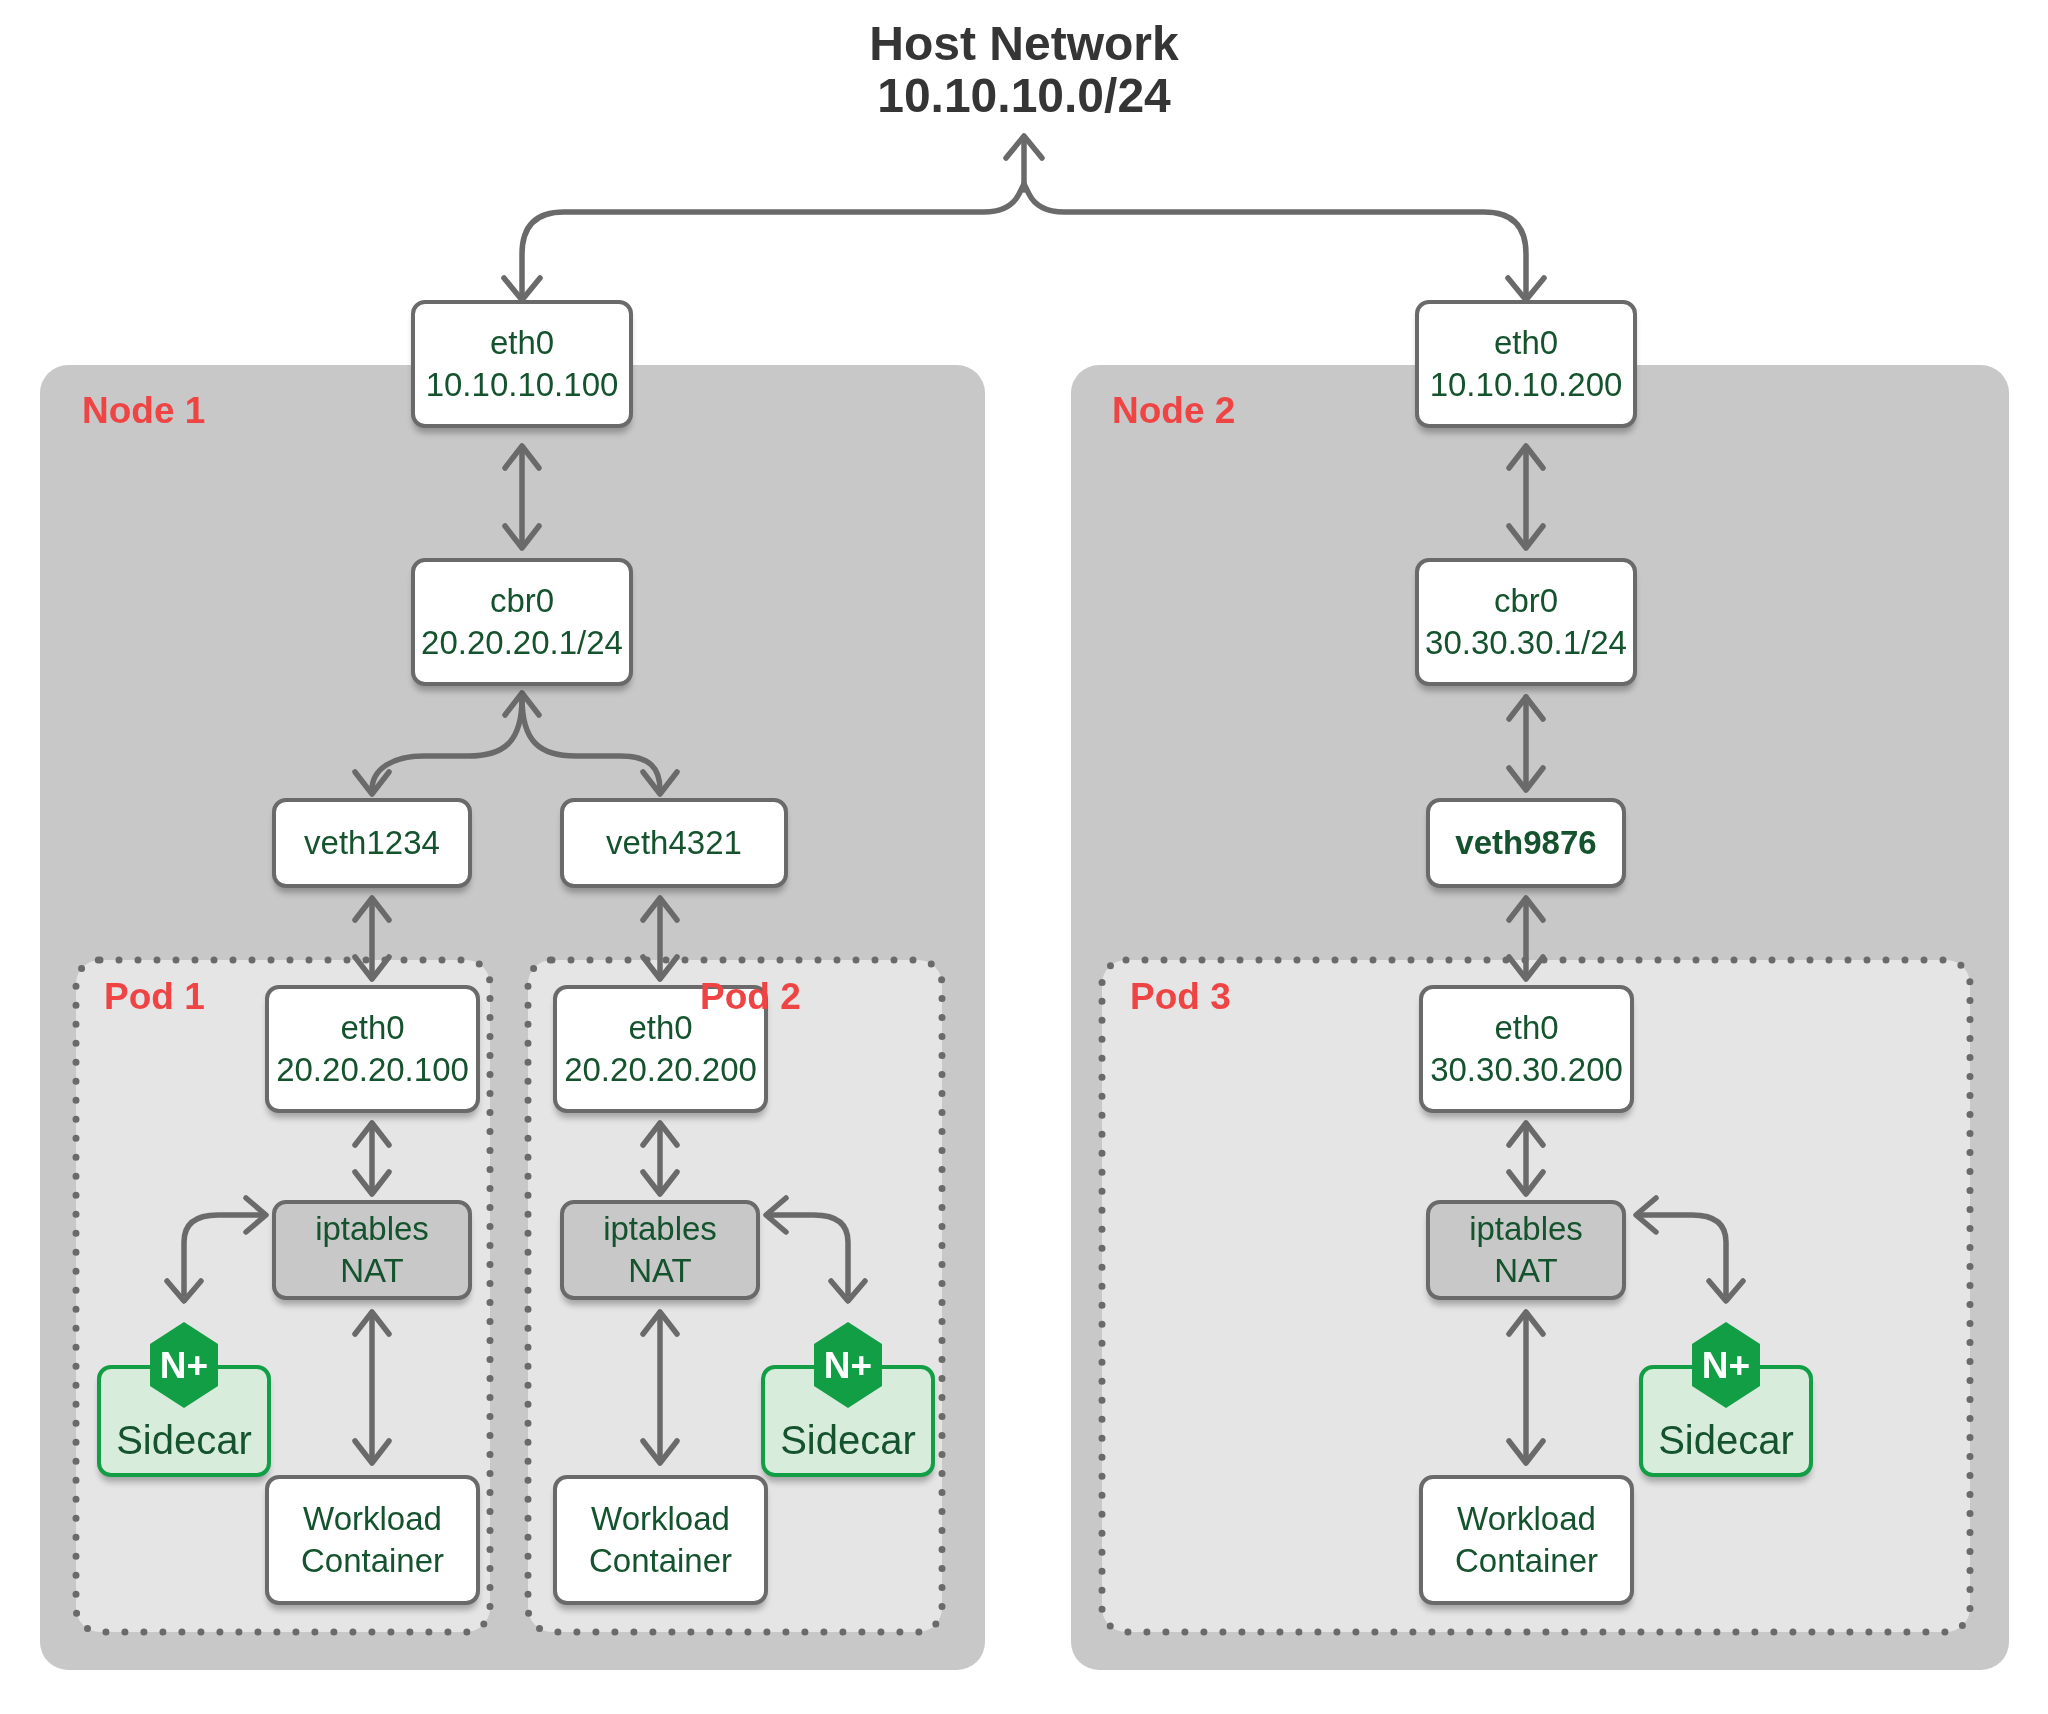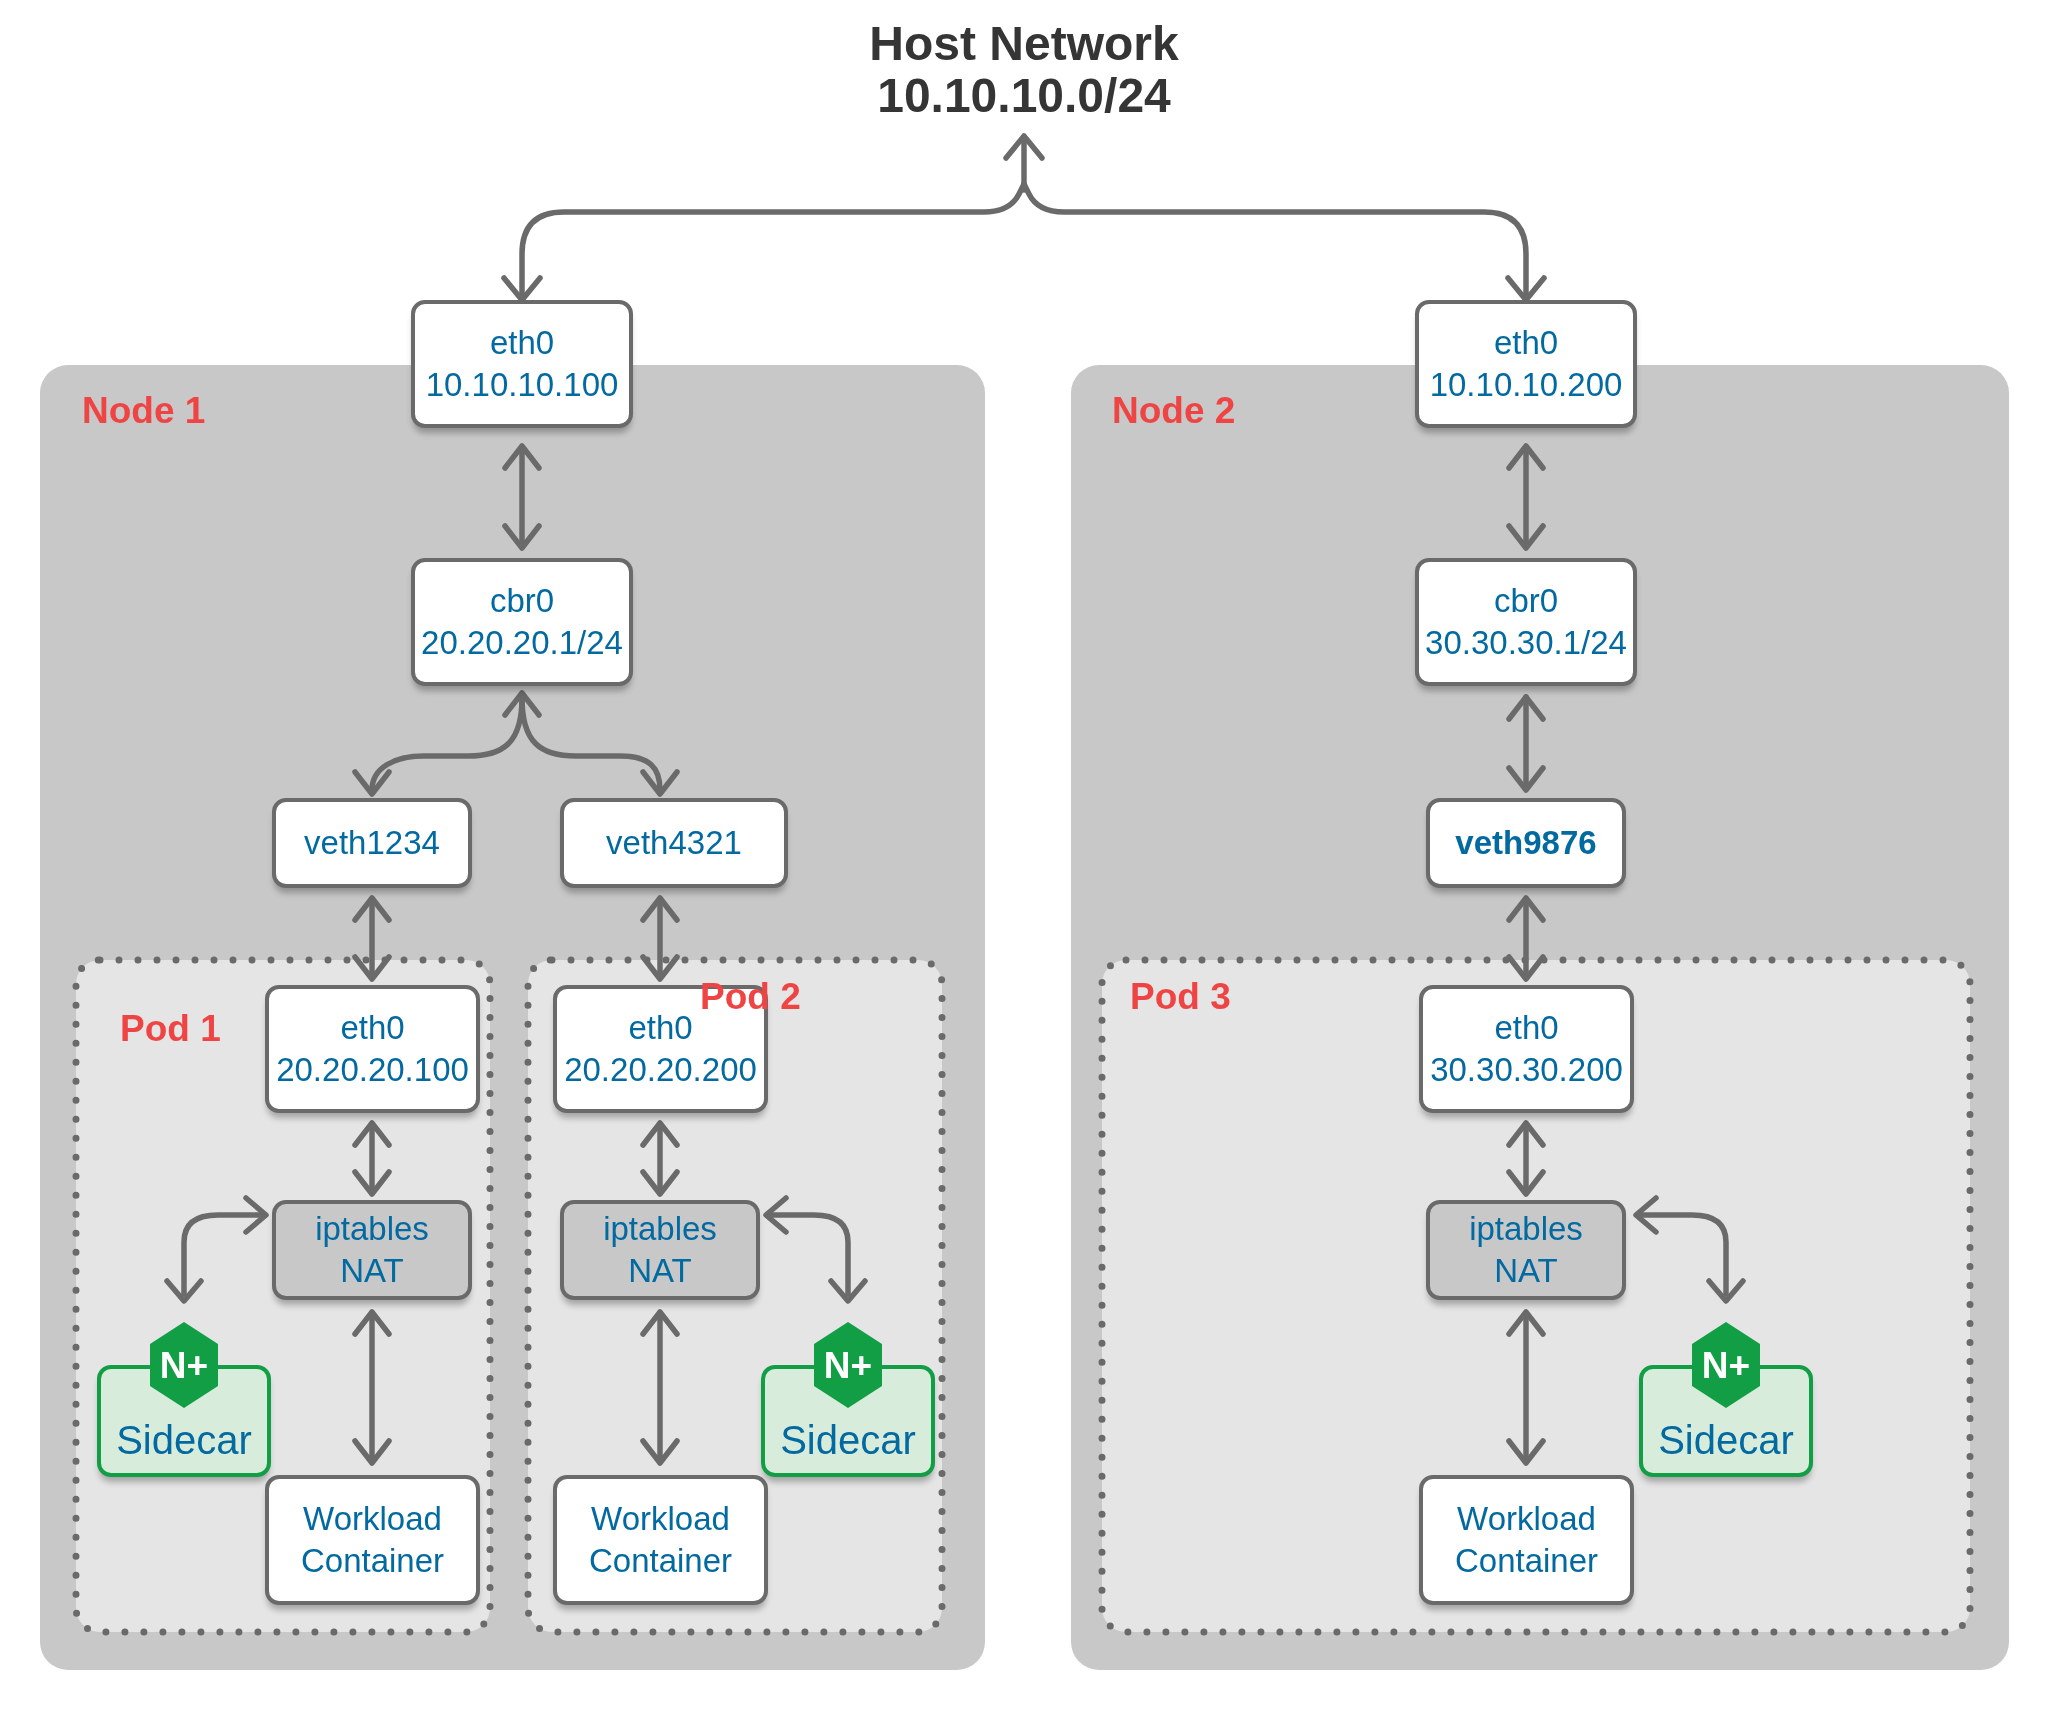--- a/index.html
+++ b/index.html
@@ -5,21 +5,21 @@
   html,body{margin:0;padding:0;background:#ffffff;}
   #canvas{position:relative;width:2048px;height:1714px;background:#ffffff;overflow:hidden;
           font-family:"Liberation Sans","DejaVu Sans",sans-serif;color:#3b3b3b;}
   .node{position:absolute;background:#c8c8c8;border-radius:28px;}
   .layer{position:absolute;left:0;top:0;width:2048px;height:1714px;}
   .node-label,.pod-label{position:absolute;font-size:37px;font-weight:bold;color:#ef4444;z-index:4;}
   .title{position:absolute;left:0;top:18px;width:2048px;text-align:center;font-size:48px;
          font-weight:bold;color:#353535;line-height:52px;z-index:4;}
   .box{position:absolute;box-sizing:border-box;background:#ffffff;border:4px solid #6a6a6a;
        border-radius:14px;display:flex;flex-direction:column;align-items:center;justify-content:center;
-       font-size:33px;line-height:42px;color:#0369a1;z-index:3;text-align:center;
+       font-size:33px;line-height:42px;color:#14532d;z-index:3;text-align:center;
        box-shadow:0 7px 6px -2px rgba(0,0,0,0.28);}
   .box.nat{background:#c8c8c8;}
   .box.sidecar{background:#d8ecdc;border-color:#119e44;justify-content:flex-end;
                padding-bottom:12px;font-size:40px;}
   .hex{position:absolute;z-index:5;}
   svg text.badge{font-family:"Liberation Sans","DejaVu Sans",sans-serif;font-weight:bold;
                  font-size:37px;fill:#ffffff;}
 </style>
 </head>
 <body>
@@ -126,21 +126,21 @@
     </g>
   </svg>
 
   <div class="title">
     <div>Host Network</div>
     <div>10.10.10.0/24</div>
   </div>
 
   <div class="node-label" style="left:82px;top:390px;">Node 1</div>
   <div class="node-label" style="left:1112px;top:390px;">Node 2</div>
-  <div class="pod-label" style="left:120px;top:976px;margin-top:32px;">Pod 1</div>
+  <div class="pod-label" style="left:104px;top:976px;">Pod 1</div>
   <div class="pod-label" style="left:700px;top:976px;width:216px;text-align:left;">Pod 2</div>
   <div class="pod-label" style="left:1130px;top:976px;">Pod 3</div>
 
   <div class="box" style="left:411px;top:300px;width:222px;height:128px;">
     <div>eth0</div>
     <div>10.10.10.100</div>
   </div>
   <div class="box" style="left:1415px;top:300px;width:222px;height:128px;">
     <div>eth0</div>
     <div>10.10.10.200</div>

